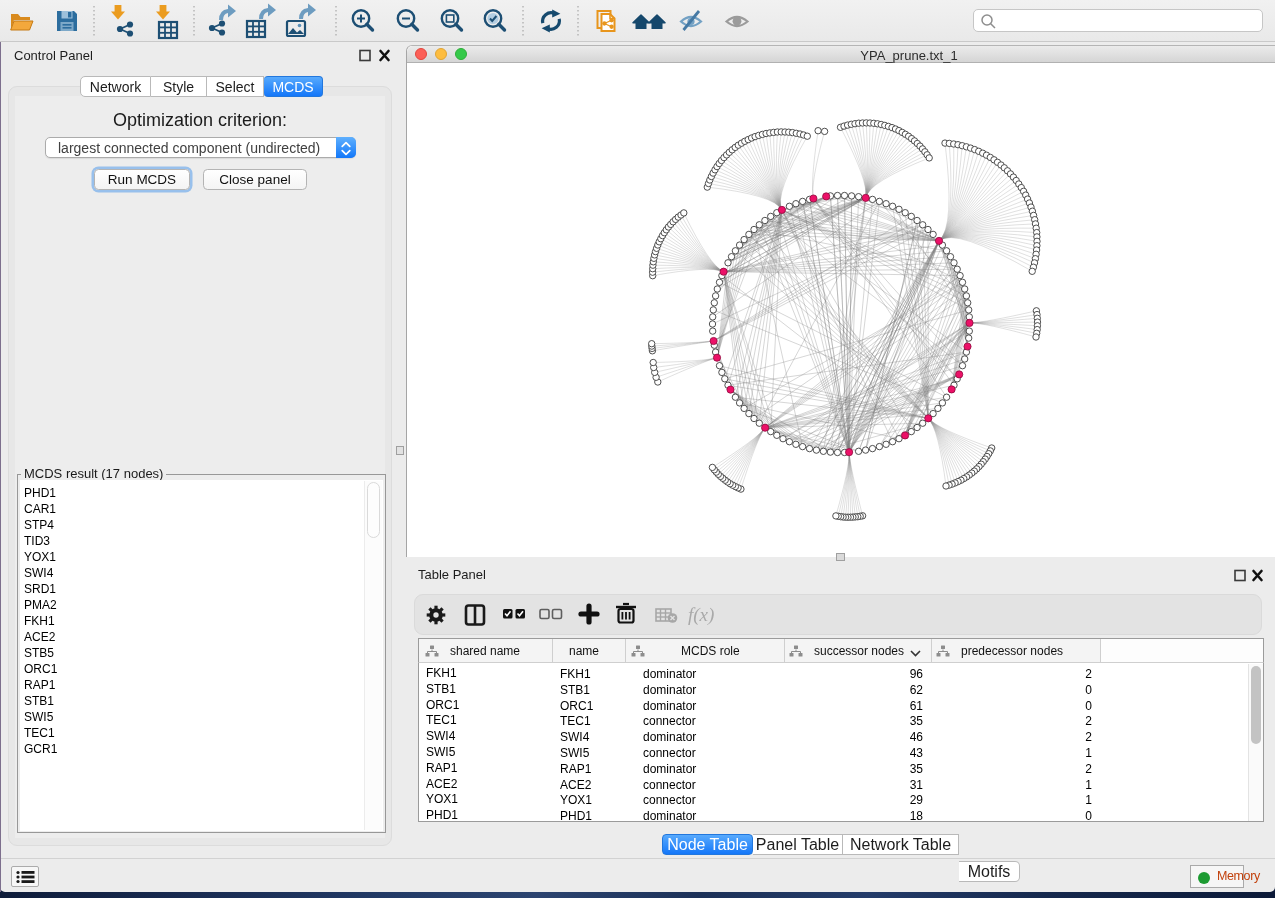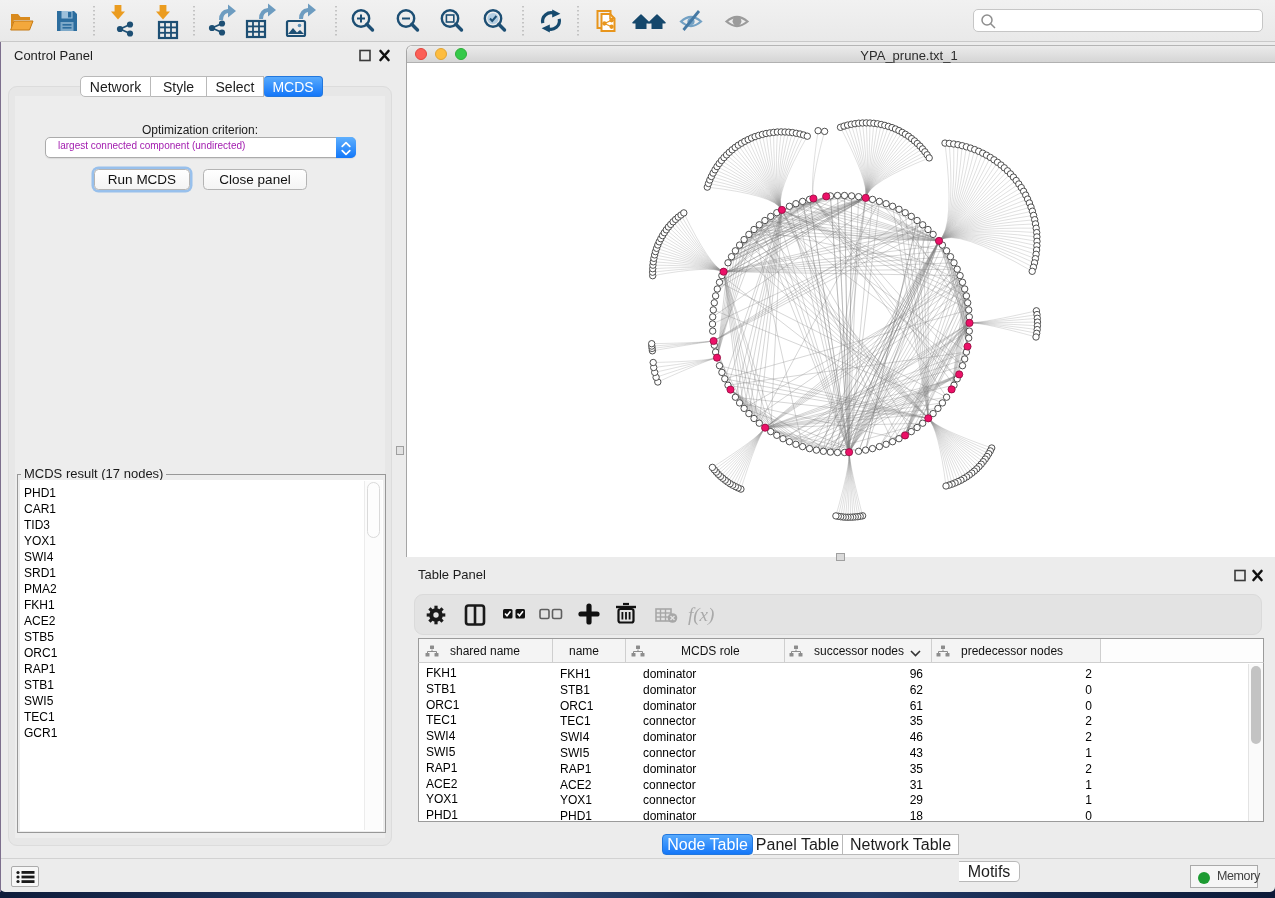--- a/index.html
+++ b/index.html
@@ -11,23 +11,23 @@
 #search { position:absolute; left:973px; top:9px; width:290px; height:23px; background:#fff; border:1px solid #c6c6c6; border-radius:5px; }
 
 #cp-title { position:absolute; left:14px; top:48px; font-size:13px; color:#1d1d1d; }
 #cp-panel { position:absolute; left:8px; top:86px; width:384px; height:760px; background:#e7e7e7; border:1px solid #dcdcdc; border-radius:9px; }
 #cp-inner { position:absolute; left:15px; top:96px; width:370px; height:742px; background:#ededed; }
 .tabs { position:absolute; top:76px; height:14px; display:flex; z-index:5; }
 .tab { height:21px; line-height:20px; font-size:14px; color:#1d1d1d; text-align:center; background:#fff; border:1px solid #b9b9b9; border-left:none; }
 .tab.first { border-left:1px solid #b9b9b9; border-radius:5px 0 0 5px; }
 .tab.last { border-radius:0 5px 5px 0; }
 .tab.sel { background:linear-gradient(#58aafd,#1477f9); color:#fff; border-color:#2277dd; border-radius:4px; }
-#optlab { position:absolute; left:0px; top:123px; width:400px; text-align:center; font-size:12px; color:#1a1a1a; }
+#optlab { position:absolute; left:0px; top:110px; width:400px; text-align:center; font-size:18px; color:#1a1a1a; }
 #combo { position:absolute; left:45px; top:137px; width:311px; height:21px; background:#fff; border:1px solid #ababab; border-radius:5px; box-shadow:0 1px 1px rgba(0,0,0,0.08); }
-#combo .txt { position:absolute; left:12px; top:2px; font-size:10px; color:#a21caf; }
+#combo .txt { position:absolute; left:12px; top:2px; font-size:14px; color:#404040; }
 #combo .step { position:absolute; right:-1px; top:-1px; width:20px; height:21px; border-radius:0 5px 5px 0; background:linear-gradient(#5fb0fe,#1277f9); }
 .btn { position:absolute; height:21px; background:linear-gradient(#ffffff,#f4f4f4); border:1px solid #b4b4b4; border-radius:4.5px; font-size:13.5px; color:#111; text-align:center; line-height:19px; }
 #runbtn { left:94px; top:169px; width:96px; box-shadow:0 0 0 2.5px rgba(130,180,235,0.8); }
 #closebtn { left:203px; top:169px; width:104px; }
 #fieldset { position:absolute; left:17px; top:474px; width:369px; height:359px; border:1px solid #989898; }
 #legend { position:absolute; left:21px; top:466px; background:#ededed; padding:0 3px; font-size:13px; color:#1a1a1a; }
 #mcdslist { position:absolute; left:20px; top:480px; width:363px; height:351px; background:#fff; font-size:12px; line-height:16px; padding:5px 0 0 4px; color:#000; }
 #mcdssb { position:absolute; left:364px; top:481px; width:18px; height:349px; background:#fcfcfc; border-left:1px solid #ececec; }
 #mcdssb i { position:absolute; left:2px; top:1px; width:13px; height:56px; background:#fdfdfd; border:1px solid #dadada; border-radius:7px; }
 #splith { position:absolute; left:396px; top:446px; width:8px; height:9px; background:#e2e2e2; border:1px solid #9f9f9f; }
@@ -46,21 +46,21 @@
 .colsep { position:absolute; top:639px; height:24px; width:1px; background:#cfcfcf; }
 .th { position:absolute; top:644px; font-size:12px; color:#111; }
 .tr { position:absolute; left:0; width:1275px; height:16px; font-size:12px; color:#000; }
 .tr span { position:absolute; top:1px; }
 #tsb { position:absolute; left:1248px; top:664px; width:15px; height:157px; background:#fafafa; border-left:1px solid #e3e3e3; }
 #tsb i { position:absolute; left:2px; top:2px; width:10px; height:78px; background:#c3c3c3; border-radius:5px; }
 .btab { position:absolute; top:834px; height:21px; line-height:20px; font-size:16px; color:#1d1d1d; text-align:center; background:#fff; border:1px solid #b9b9b9; border-left:none; }
 
 #statussep { position:absolute; left:0; top:858px; width:1275px; height:1px; background:#d2d2d2; }
 #hamb { position:absolute; left:11px; top:866px; width:28px; height:21px; background:#f7f7f7; border:1px solid #ababab; border-radius:2px; }
-#membtn { position:absolute; left:1190px; top:865px; width:68px; height:23px; background:#f6f6f6; border:1px solid #a9a9a9; font-size:12.5px; letter-spacing:-0.4px; color:#404040; }
+#membtn { position:absolute; left:1190px; top:865px; width:54px; height:23px; background:#f6f6f6; border:1px solid #a9a9a9; font-size:12.5px; letter-spacing:-0.4px; color:#c2410c; }
 #membtn em { position:absolute; left:7px; top:5.5px; width:12px; height:12px; border-radius:50%; background:#1d9b32; }
 #membtn b { position:absolute; left:26px; top:3px; font-weight:400; }
 #wall { position:absolute; left:0; top:889px; width:1275px; height:9px; background:linear-gradient(90deg,#0e1c3a 0%,#182a50 14%,#223a66 30%,#2c4470 42%,#1c3158 55%,#243c6a 68%,#16294e 82%,#0c1a38 100%); }
 </style></head>
 <body>
 <div id="wall"></div>
 <div id="app"></div>
 <div id="edge"></div>
 <div id="toolbar"></div>
 <svg class="abs" style="left:0;top:0" width="1275" height="42" xmlns="http://www.w3.org/2000/svg">
@@ -229,20 +229,21 @@
       <path d="M3.2 10.6 L7 14.4 L10.8 10.6" fill="none" stroke="#fff" stroke-width="1.7" stroke-linecap="round" stroke-linejoin="round"></path>
     </svg>
 </div>
 <div class="btn" id="runbtn">Run MCDS</div>
 <div class="btn" id="closebtn">Close panel</div>
 <div id="fieldset"></div>
 <div id="legend">MCDS result (17 nodes)</div>
 <div id="mcdslist">
     <div>PHD1</div>
     <div>CAR1</div>
+    <div>STP4</div>
     <div>TID3</div>
     <div>YOX1</div>
     <div>SWI4</div>
     <div>SRD1</div>
     <div>PMA2</div>
     <div>FKH1</div>
     <div>ACE2</div>
     <div>STB5</div>
     <div>ORC1</div>
     <div>RAP1</div>

